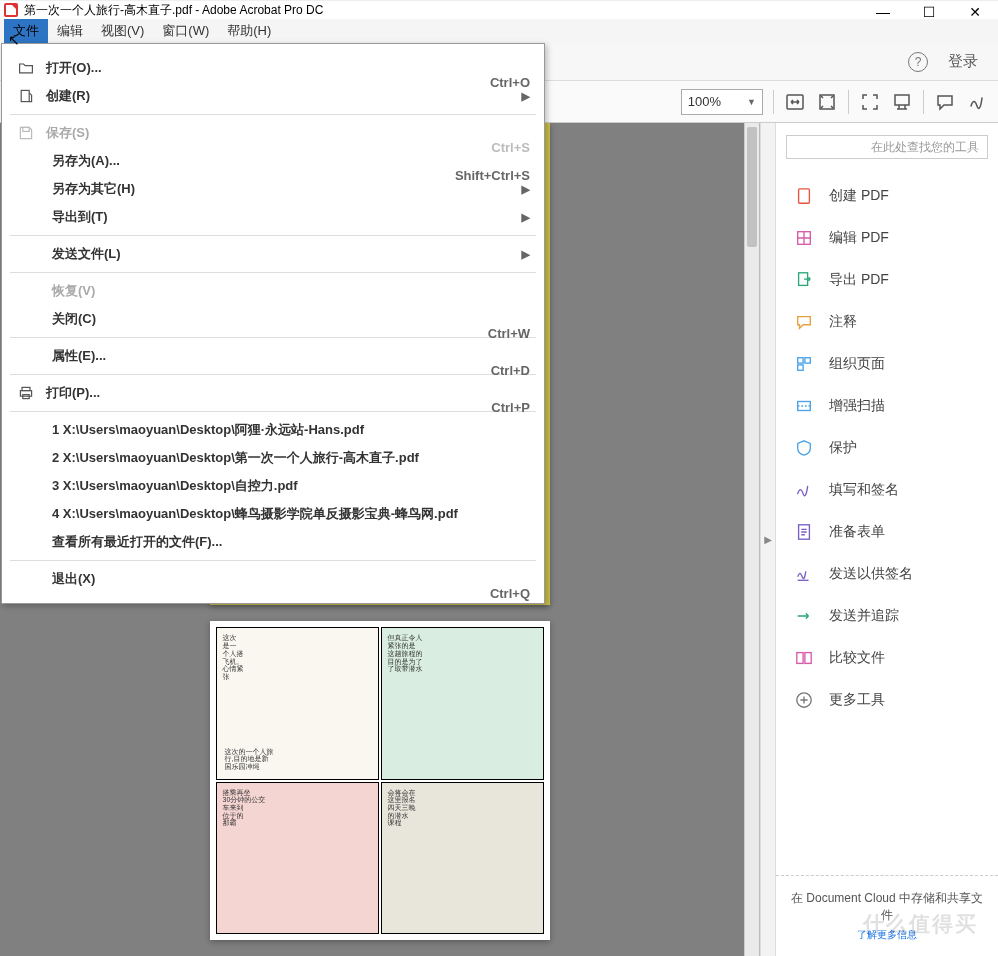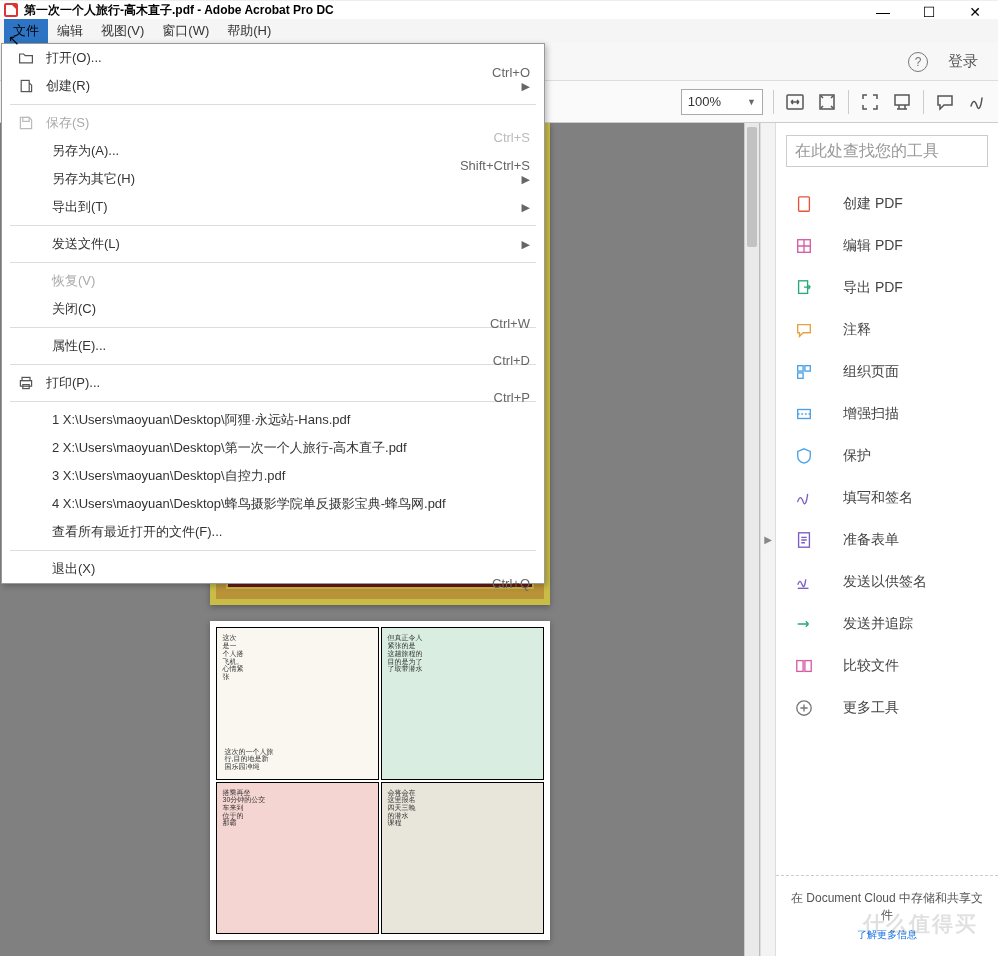--- a/index.html
+++ b/index.html
@@ -1,19 +1,19 @@
 <!DOCTYPE html>
 <html><head>
 <meta charset="utf-8">
 <style>
   * { box-sizing: border-box; margin: 0; padding: 0; font-family: "Microsoft YaHei", "Segoe UI", sans-serif; }
   body { width: 998px; height: 956px; background: #fff; overflow: hidden; position: relative; font-size: 13px; color: #333; }
   
   
-  .titlebar { height: 19px; display: flex; align-items: center; padding: 0 4px; background: #fff; border-top: 1px solid #eee; font-weight: bold; }
+  .titlebar { height: 19px; display: flex; align-items: center; padding: 0 4px; background: #fff; border-top: 1px solid #eee; }
   .titlebar .app-icon { width: 14px; height: 14px; background: #d33; border-radius: 2px; margin-right: 6px; position: relative; }
   .titlebar .app-icon::after { content: ""; position: absolute; inset: 2px; background: #fff; clip-path: polygon(0 0, 60% 0, 100% 40%, 100% 100%, 0 100%); }
   .titlebar .title { flex: 1; font-size: 12px; color: #000; }
   .win-controls { position: absolute; top: 0; right: 0; display: flex; }
   .win-btn { width: 46px; height: 24px; display: flex; align-items: center; justify-content: center; font-size: 14px; color: #000; }
 
   
   .menubar { height: 24px; background: #f5f5f5; display: flex; align-items: center; padding: 0 4px; position: relative; }
   .menubar .menu-item { padding: 3px 9px; font-size: 13px; cursor: default; }
   .menubar .menu-item.active { background: #2d75c4; color: #000000; }
@@ -42,31 +42,31 @@
   .comic-panel { border: 1.5px solid #000; background: #f9f7f0; position: relative; overflow: hidden; }
   .comic-panel .squiggle { position: absolute; font-size: 7px; line-height: 1.1; color: #333; }
   .scrollbar-v { position: absolute; right: 0; top: 0; bottom: 0; width: 15px; background: #eaeaea; border-left: 1px solid #ccc; }
   .scroll-thumb { position: absolute; left: 2px; right: 2px; top: 4px; height: 120px; background: #c2c2c2; border-radius: 2px; }
 
   
   .collapse-handle { width: 16px; background: #f3f3f3; border-left: 1px solid #ddd; border-right: 1px solid #ddd; display: flex; align-items: center; justify-content: center; color: #888; font-size: 10px; }
 
   
   .right-panel { width: 222px; background: #fff; display: flex; flex-direction: column; }
-  .search-tools { margin: 12px 10px; border: 1px solid #ccc; height: 32px; display: flex; align-items: center; padding: 0 8px; color: #999; font-size: 16px; }
+  .search-tools { margin: 12px 10px; border: 1px solid #ccc; height: 24px; display: flex; align-items: center; padding: 0 8px; color: #999; font-size: 12px; justify-content: flex-end; }
   .tools-list { display: flex; flex-direction: column; padding: 4px 0; }
-  .tool-item { display: flex; align-items: center; gap: 29px; padding: 11px 18px; font-size: 14px; color: #444; cursor: default; }
+  .tool-item { display: flex; align-items: center; gap: 15px; padding: 11px 18px; font-size: 14px; color: #444; cursor: default; }
   .tool-icon { width: 20px; height: 20px; display: flex; align-items: center; justify-content: center; }
   .tool-icon svg { width: 18px; height: 18px; }
   .cloud-note { margin-top: auto; padding: 14px 10px; text-align: center; font-size: 12px; color: #555; border-top: 1px dashed #ccc; }
   .cloud-link { color: #1473e6; text-decoration: none; display: block; margin-top: 4px; font-size: 10px; }
   .watermark { position: absolute; right: 20px; bottom: 18px; font-size: 21px; color: rgba(0,0,0,0.12); font-weight: bold; letter-spacing: 2px; pointer-events: none; }
 
   
-  .dropdown { position: absolute; left: 1px; top: 43px; width: 544px; background: #fff; border: 1px solid #999; box-shadow: 2px 2px 6px rgba(0,0,0,0.25); z-index: 100; padding: 0 0; }
+  .dropdown { position: absolute; left: 1px; top: 43px; width: 544px; background: #fff; border: 1px solid #999; box-shadow: 2px 2px 6px rgba(0,0,0,0.25); z-index: 100; padding: 10px 0; font-weight: bold; }
   .dd-row { display: flex; align-items: center; height: 28px; padding: 0 14px 0 10px; font-size: 13px; color: #333; cursor: default; }
   .dd-row.disabled { color: #aaa; }
   .dd-icon { width: 28px; display: flex; align-items: center; justify-content: center; color: #555; }
   .dd-icon svg { width: 16px; height: 16px; stroke: #555; fill: none; stroke-width: 1.5; }
   .dd-row.disabled .dd-icon svg { stroke: #bbb; }
   .dd-label { flex: 1; padding-left: 6px; }
   .dd-shortcut { color: #666; font-size: 13px; margin-top: 29px; }
   .dd-row.disabled .dd-shortcut { color: #bbb; }
   .dd-sub { color: #666; font-size: 11px; }
   .dd-sep { height: 1px; background: #ddd; margin: 4px 8px; }

